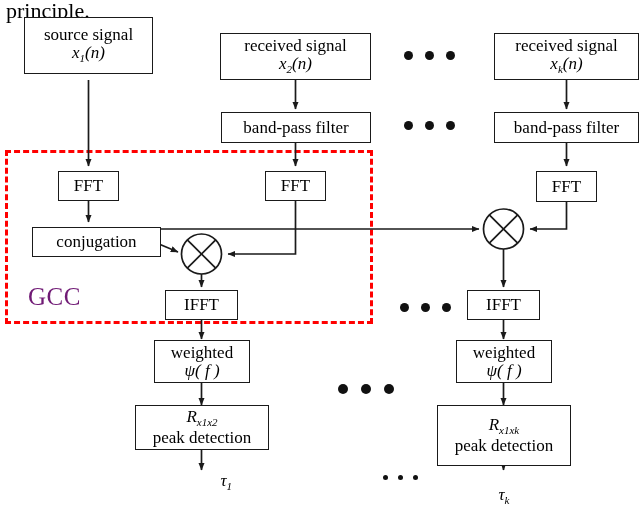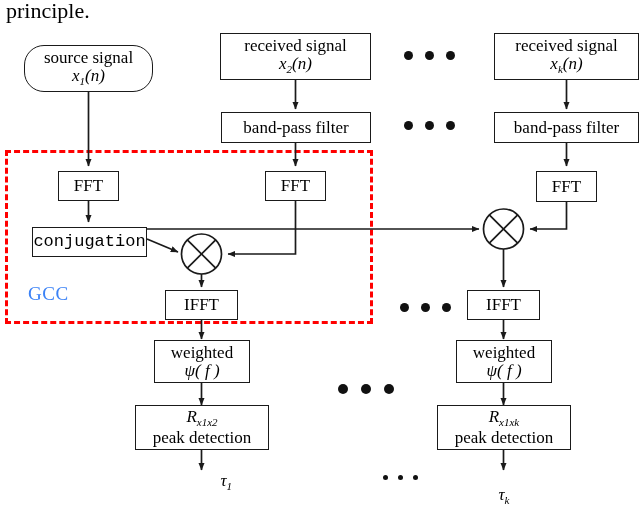--- a/index.html
+++ b/index.html
@@ -11,21 +11,21 @@
         align-items:center;justify-content:center;line-height:1.05;
         text-align:center;font-size:17px;}
   .node .l2{display:block;}
   .sub{font-size:11px;vertical-align:sub;}
   .ital{font-style:italic;}
   .headtext{position:absolute;font-size:22px;}
   .caption{position:absolute;width:640px;text-align:center;font-size:20px;}
   .dots{position:absolute;display:flex;align-items:center;}
   .dots i{display:block;border-radius:50%;background:#111;}
   .tau{position:absolute;font-size:17px;font-style:italic;text-align:center;}
-  .gcclabel{position:absolute;color:#3b82f6;font-size:19px;letter-spacing:.5px;}
+  .gcclabel{position:absolute;color:#701a75;font-size:25px;letter-spacing:.5px;}
   svg.wires{position:absolute;left:0;top:0;width:640px;height:527px;
             pointer-events:none;}
   .dashbox{position:absolute;border:3px dashed #ff0000;box-sizing:border-box;}
 </style>
 </head>
 <body>
 
 <div id="stage">
 
   <div class="headtext" style="left:6px;top:-2px;">principle.</div>
@@ -84,32 +84,32 @@
       <line x1="215.7" y1="239.8" x2="187.3" y2="268.2"></line>
     </g>
 
     <g stroke="#1a1a1a" stroke-width="1.7" fill="#fff">
       <circle cx="503.5" cy="229" r="20"></circle>
       <line x1="489.3" y1="214.8" x2="517.7" y2="243.2"></line>
       <line x1="517.7" y1="214.8" x2="489.3" y2="243.2"></line>
     </g>
   </svg>
 
-  <div class="node" style="left:24px;top:45px;width:129px;height:47px;border-radius:20px;">
+  <div class="node" style="left:24px;top:17px;width:129px;height:57px;">
     <span>source signal</span>
     <span class="l2">
       <span class="ital">x</span><span class="sub ital">1</span><span class="ital">(n)</span>
     </span>
   </div>
 
   <div class="node" style="left:58px;top:171px;width:61px;height:30px;">
     <span>FFT</span>
   </div>
 
-  <div class="node" style="left:32px;top:227px;width:115px;height:30px;font-family:Liberation Mono, monospace;">
+  <div class="node" style="left:32px;top:227px;width:129px;height:30px;">
     <span>conjugation</span>
   </div>
 
   <div class="node" style="left:220px;top:33px;width:151px;height:47px;">
     <span>received signal</span>
     <span class="l2">
       <span class="ital">x</span><span class="sub ital">2</span><span class="ital">(n)</span>
     </span>
   </div>
 
@@ -158,21 +158,21 @@
 
   <div class="node" style="left:467px;top:290px;width:73px;height:30px;">
     <span>IFFT</span>
   </div>
 
   <div class="node" style="left:456px;top:340px;width:96px;height:43px;">
     <span>weighted</span>
     <span class="l2 ital">ψ( f )</span>
   </div>
 
-  <div class="node" style="left:437px;top:405px;width:134px;height:45px;">
+  <div class="node" style="left:437px;top:405px;width:134px;height:61px;">
     <span>
       <span class="ital">R</span><span class="sub ital">x1xk</span>
     </span>
     <span class="l2">peak detection</span>
   </div>
 
   <div class="tau" style="left:474px;top:485px;width:60px;">
     <span>τ</span><span class="sub">k</span>
   </div>
 

